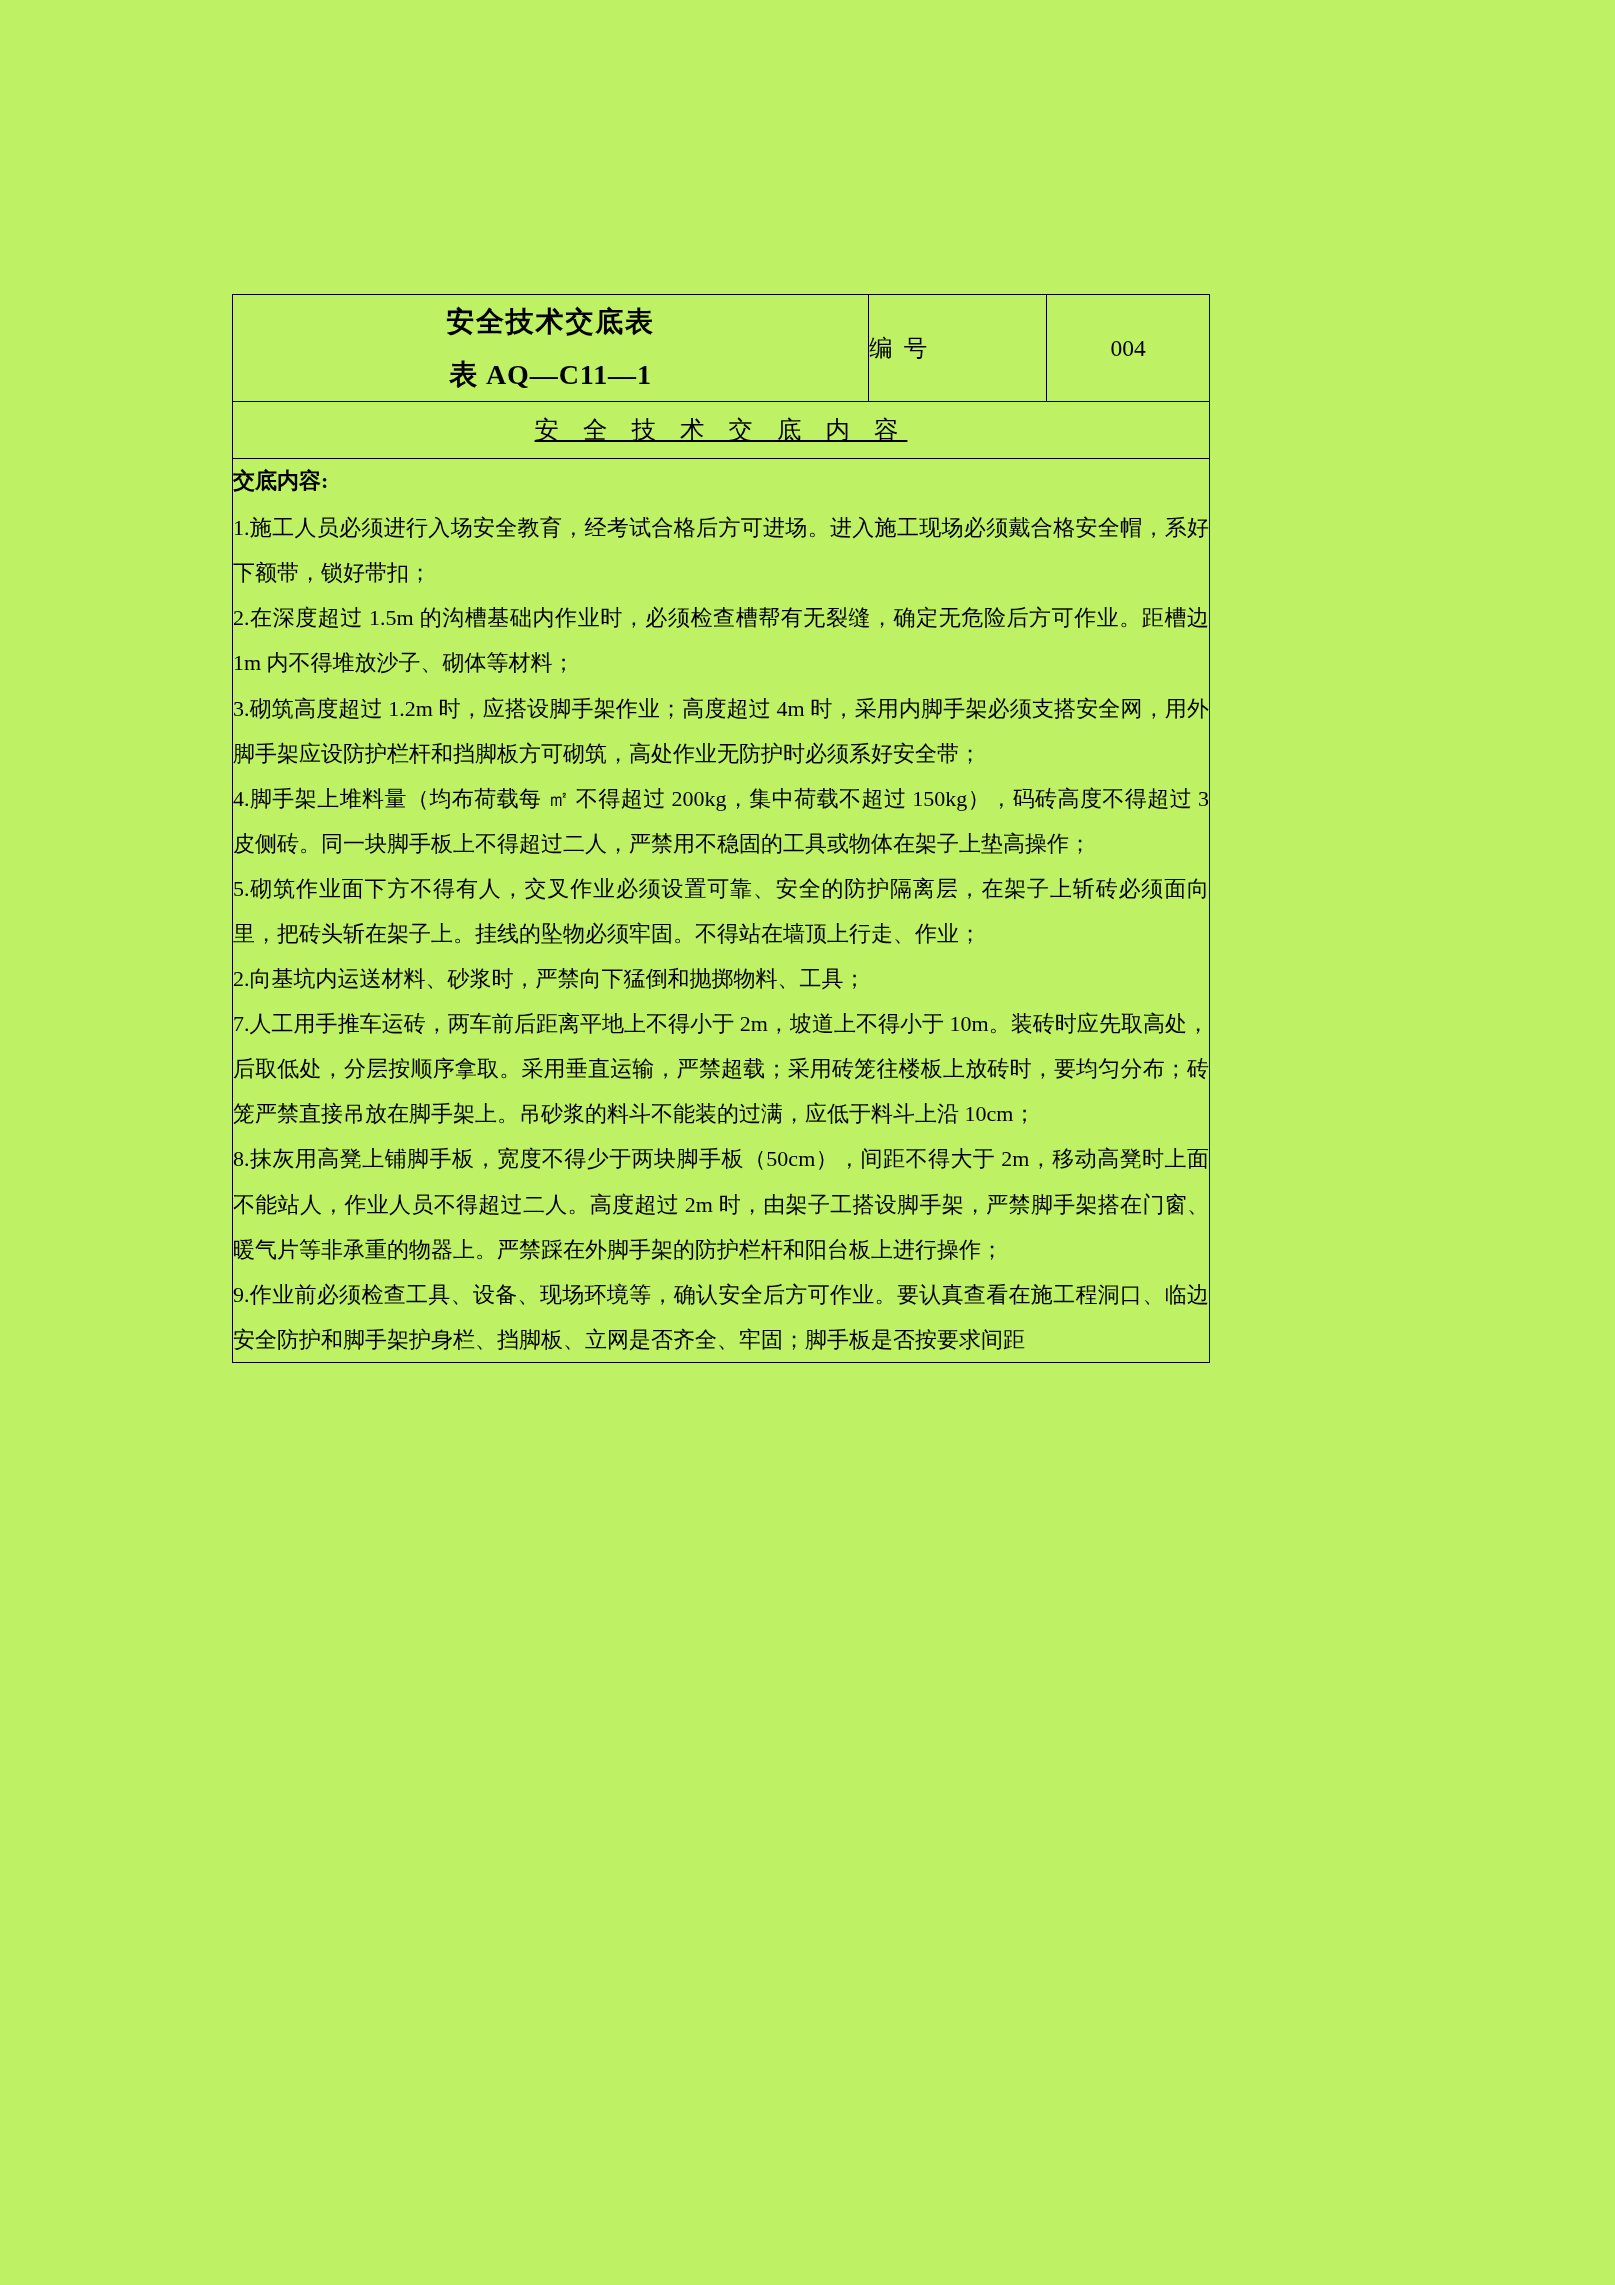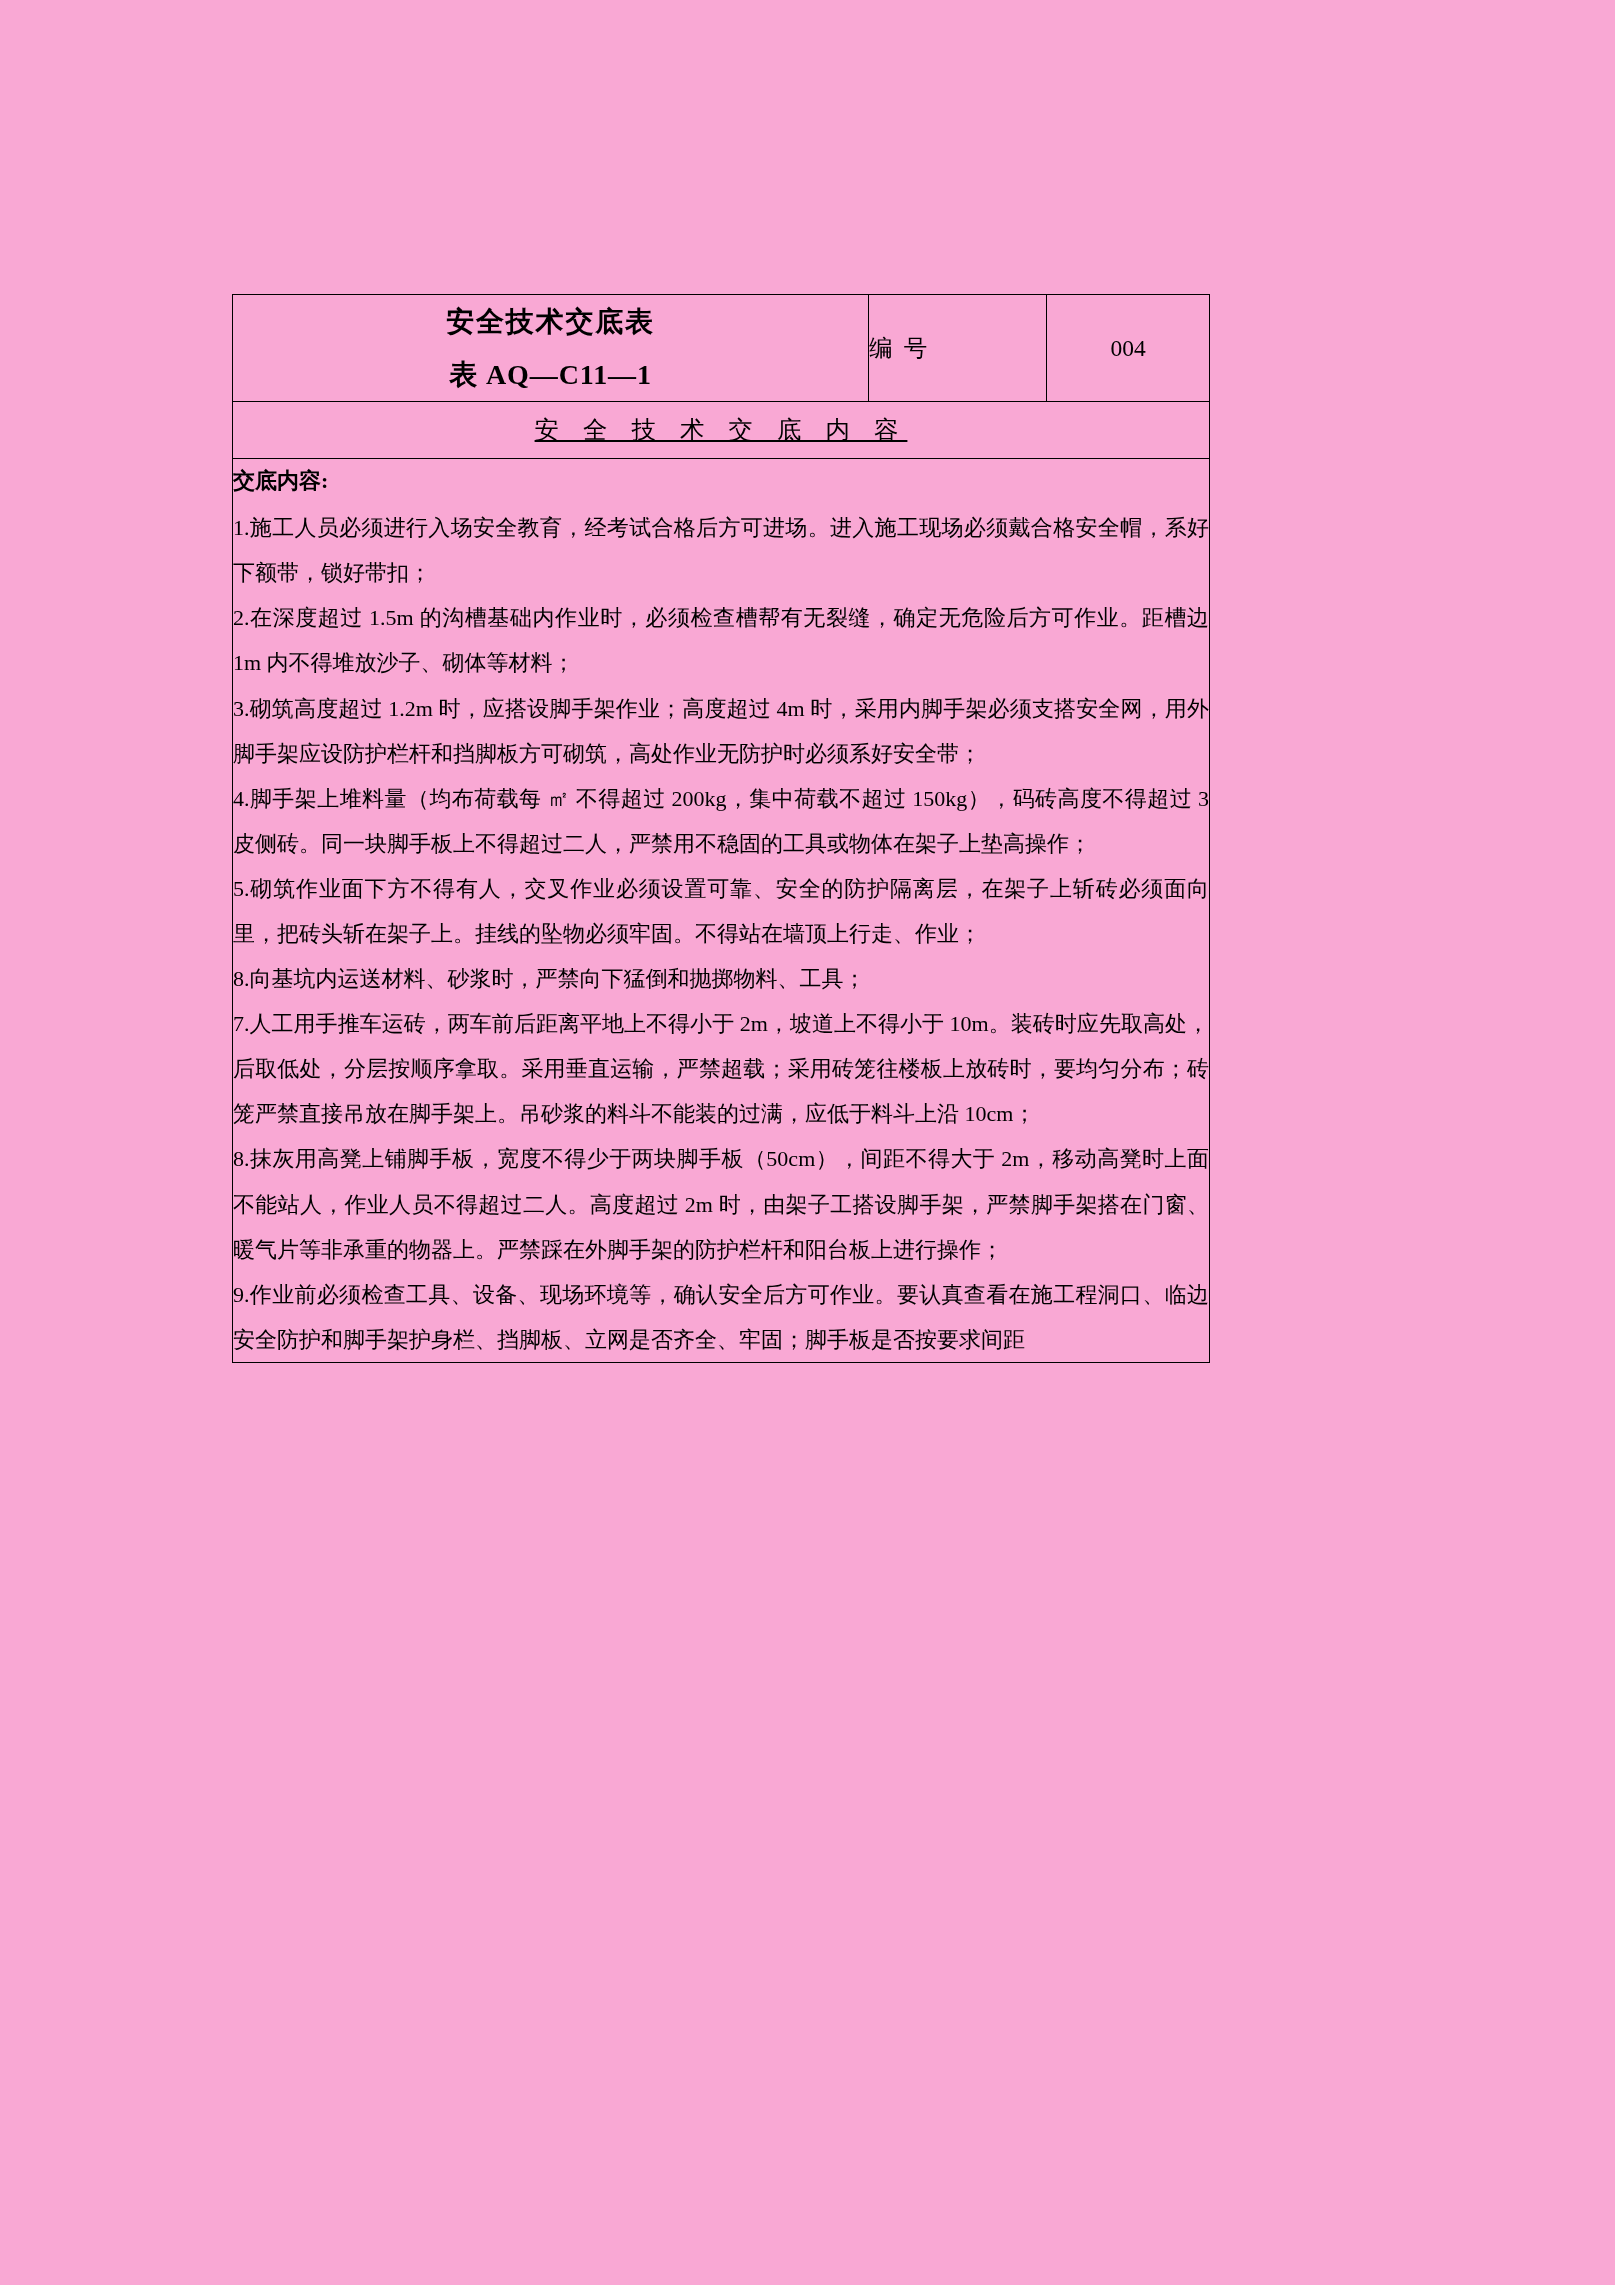--- a/index.html
+++ b/index.html
@@ -13,21 +13,21 @@
     font-family: "Liberation Serif", "DejaVu Serif", serif;
     color: #000000;
     position: relative;
   }
   .page {
     position: absolute;
     left: 0;
     top: 0;
     width: 1616px;
     height: 2285px;
-    background: #f9a8d4;
+    background: #bef264;
   }
   .doc-table {
     position: absolute;
     left: 232px;
     top: 294px;
     width: 977px;
     border-collapse: collapse;
     table-layout: fixed;
   }
   .doc-table td {
@@ -117,21 +117,21 @@
         <td class="section-banner" colspan="8">安 全 技 术 交 底 内 容</td>
       </tr>
       <tr>
         <td class="content-cell" colspan="8">
           <div class="content-heading">交底内容:</div>
           <p class="content-para">1.施工人员必须进行入场安全教育，经考试合格后方可进场。进入施工现场必须戴合格安全帽，系好下额带，锁好带扣；</p>
           <p class="content-para">2.在深度超过 1.5m 的沟槽基础内作业时，必须检查槽帮有无裂缝，确定无危险后方可作业。距槽边 1m 内不得堆放沙子、砌体等材料；</p>
           <p class="content-para">3.砌筑高度超过 1.2m 时，应搭设脚手架作业；高度超过 4m 时，采用内脚手架必须支搭安全网，用外脚手架应设防护栏杆和挡脚板方可砌筑，高处作业无防护时必须系好安全带；</p>
           <p class="content-para">4.脚手架上堆料量（均布荷载每 ㎡ 不得超过 200kg，集中荷载不超过 150kg），码砖高度不得超过 3 皮侧砖。同一块脚手板上不得超过二人，严禁用不稳固的工具或物体在架子上垫高操作；</p>
           <p class="content-para">5.砌筑作业面下方不得有人，交叉作业必须设置可靠、安全的防护隔离层，在架子上斩砖必须面向里，把砖头斩在架子上。挂线的坠物必须牢固。不得站在墙顶上行走、作业；</p>
-          <p class="content-para">8.向基坑内运送材料、砂浆时，严禁向下猛倒和抛掷物料、工具；</p>
+          <p class="content-para">2.向基坑内运送材料、砂浆时，严禁向下猛倒和抛掷物料、工具；</p>
           <p class="content-para">7.人工用手推车运砖，两车前后距离平地上不得小于 2m，坡道上不得小于 10m。装砖时应先取高处，后取低处，分层按顺序拿取。采用垂直运输，严禁超载；采用砖笼往楼板上放砖时，要均匀分布；砖笼严禁直接吊放在脚手架上。吊砂浆的料斗不能装的过满，应低于料斗上沿 10cm；</p>
           <p class="content-para">8.抹灰用高凳上铺脚手板，宽度不得少于两块脚手板（50cm），间距不得大于 2m，移动高凳时上面不能站人，作业人员不得超过二人。高度超过 2m 时，由架子工搭设脚手架，严禁脚手架搭在门窗、暖气片等非承重的物器上。严禁踩在外脚手架的防护栏杆和阳台板上进行操作；</p>
           <p class="content-para">9.作业前必须检查工具、设备、现场环境等，确认安全后方可作业。要认真查看在施工程洞口、临边安全防护和脚手架护身栏、挡脚板、立网是否齐全、牢固；脚手板是否按要求间距</p>
         </td>
       </tr>
     </tbody>
   </table>
 </div>
 
 

